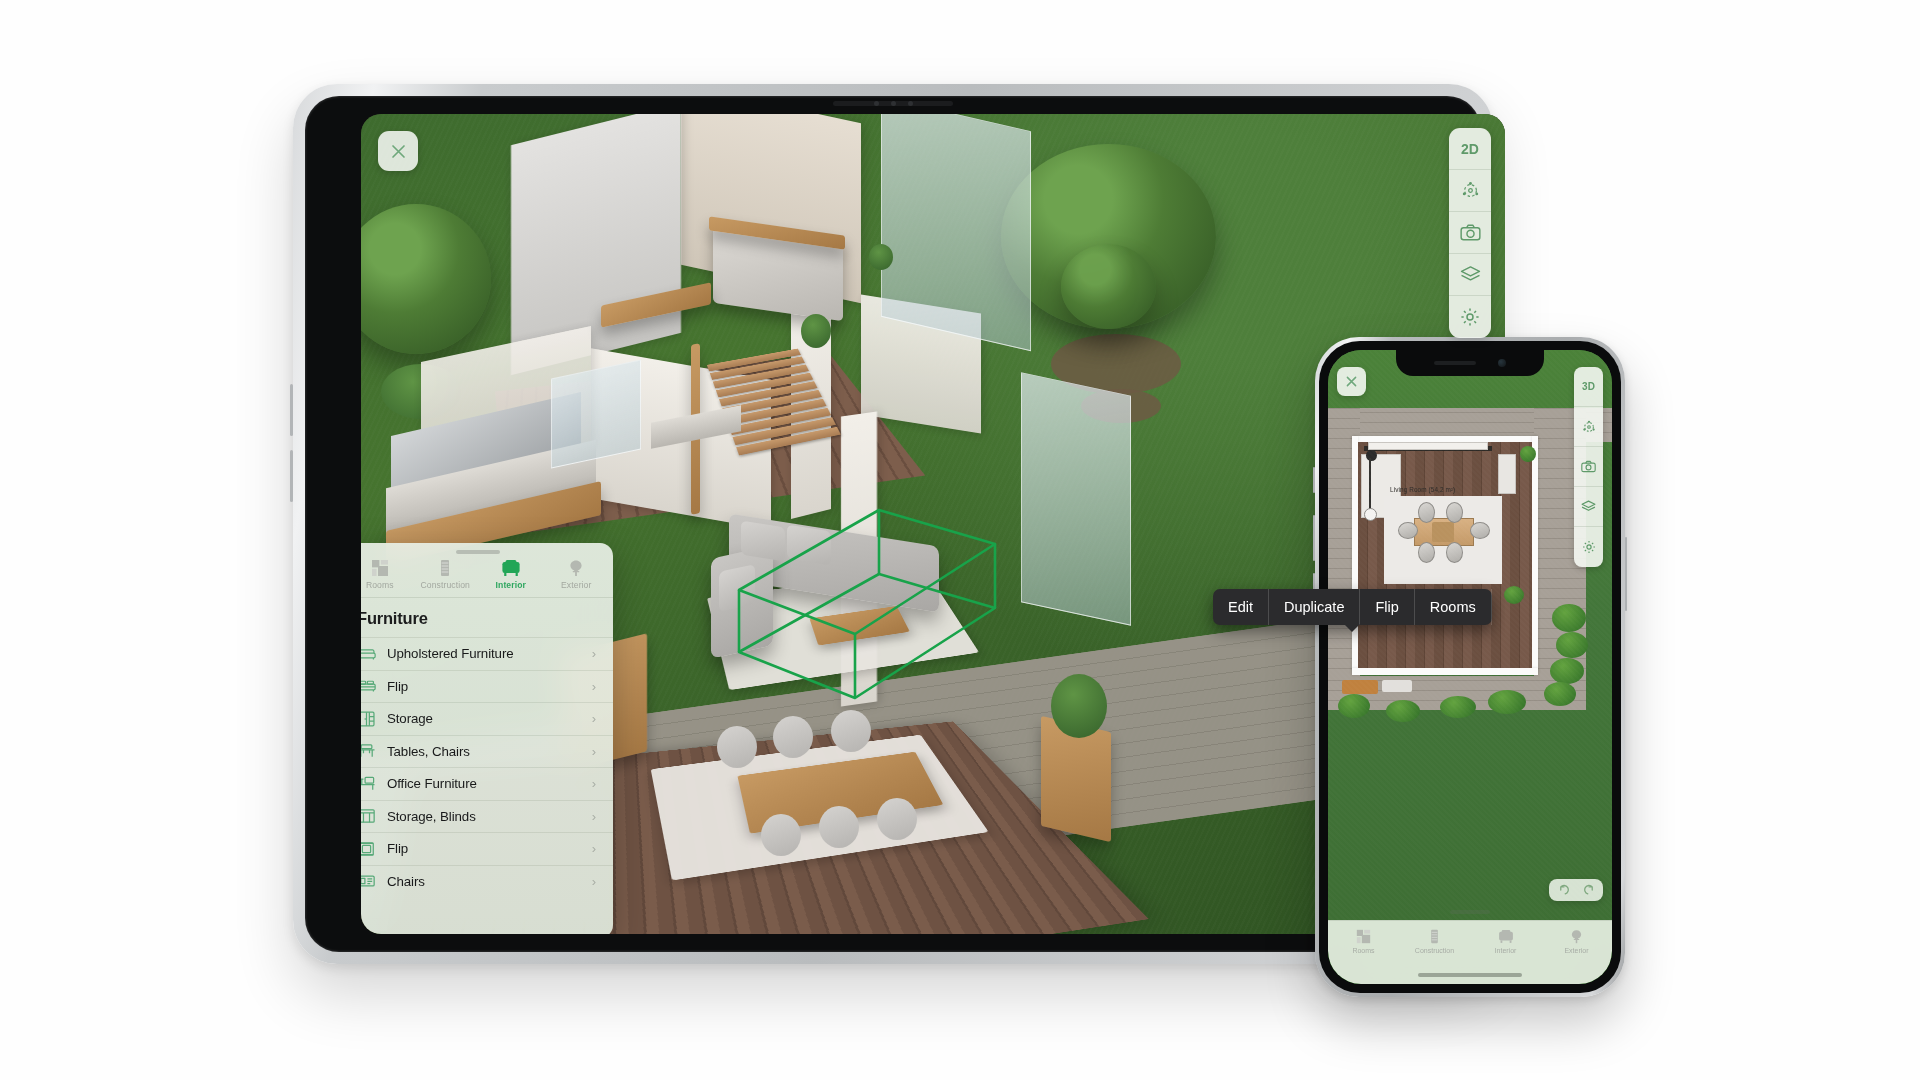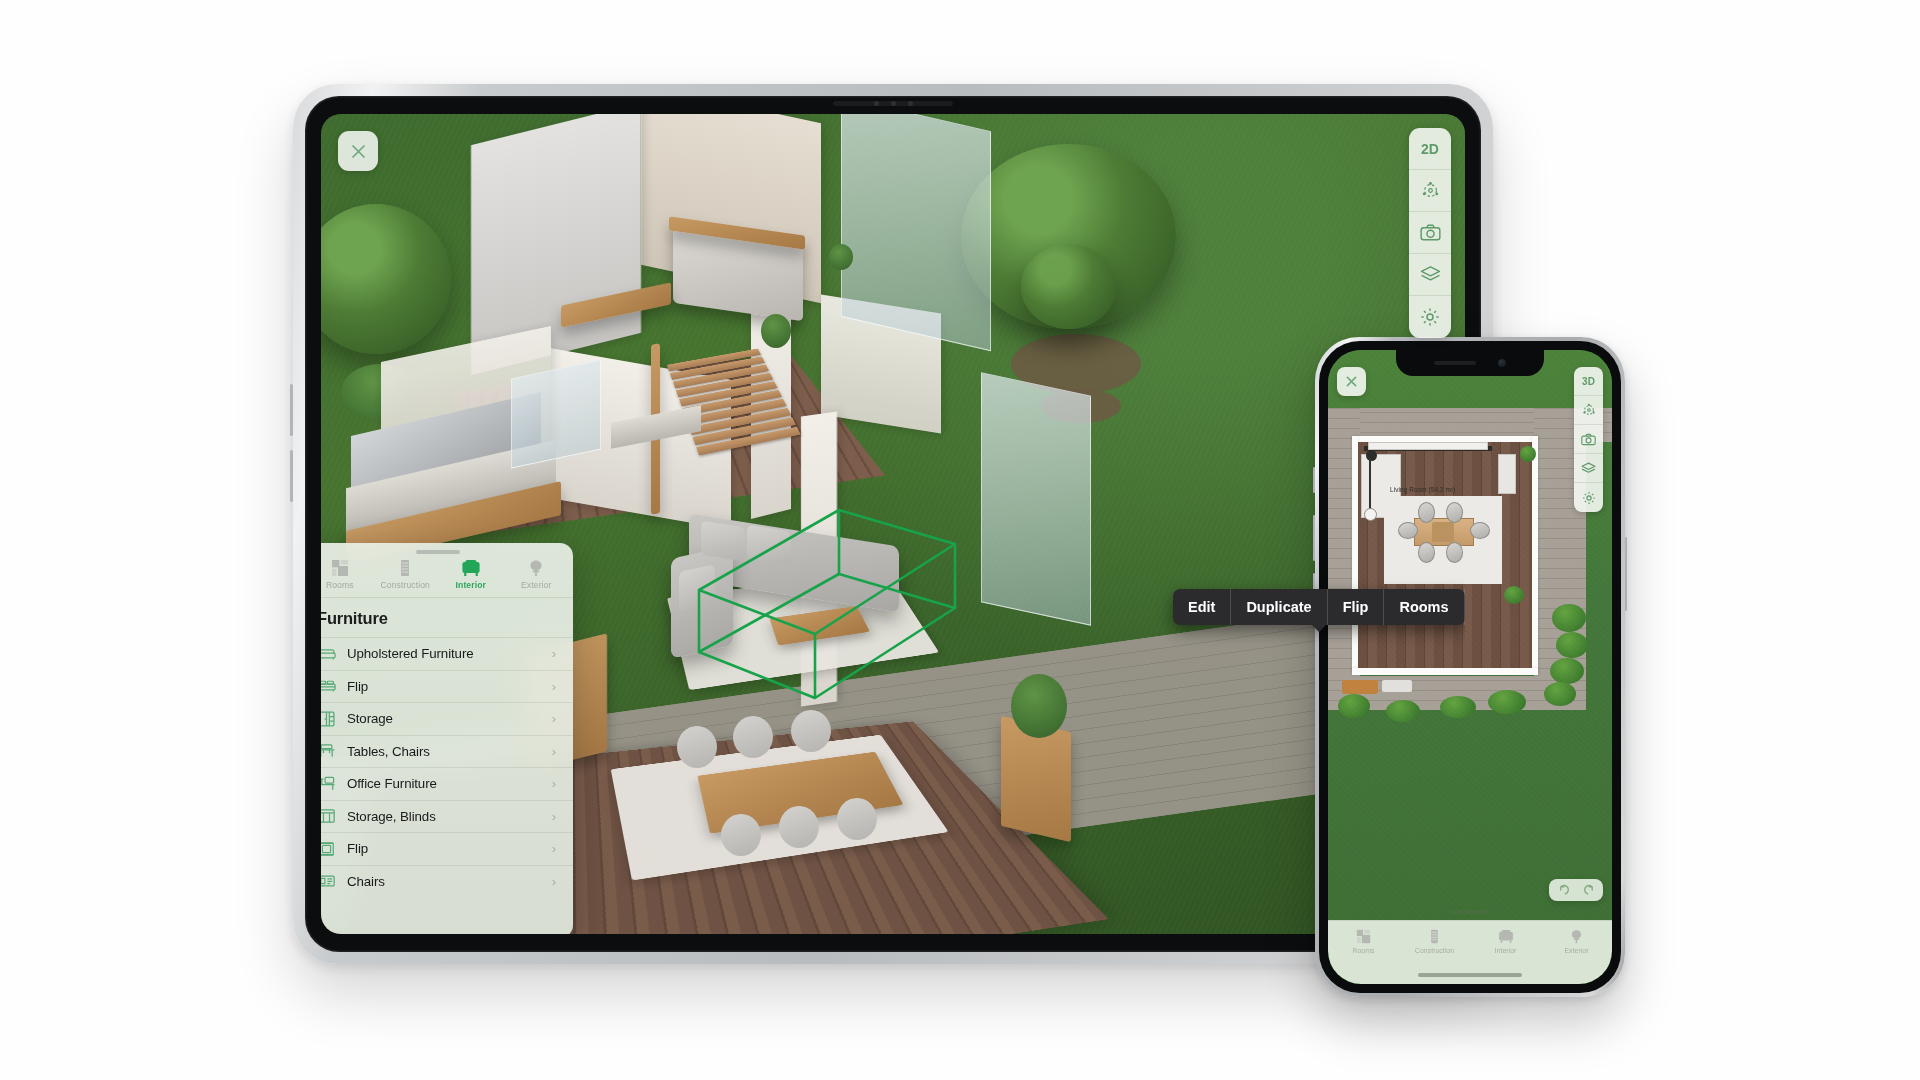--- a/index.html
+++ b/index.html
@@ -18,20 +18,21 @@
   }
   .tablet-inner {
     position:relative; width:100%; height:100%; border-radius:34px;
     background:#0c0d0e;
     padding:18px 16px;
     box-shadow:inset 0 0 3px rgba(255,255,255,0.25);
   }
   .tablet-screen {
     position:relative; width:100%; height:100%; border-radius:20px; overflow:hidden;
     background:#2a2f22;
+    margin-left:40px;
   }
   .tab-sensor { position:absolute; top:-12px; left:-92px; width:120px; height:5px;
     border-radius:3px; background:#1b1c1e; display:flex; gap:12px; align-items:center;
     justify-content:center; }
   .tab-sensor i { width:5px; height:5px; border-radius:50%; background:#2e3033; display:block; }
   .tab-sidebtn { position:absolute; background:#b2b5b7; border-radius:2px; }
 
   
   .phone {
     position:absolute; left:1315px; top:337px; width:310px; height:660px;
@@ -117,21 +118,21 @@
 
   
   .selbox { position:absolute; pointer-events:none; }
   .selbox svg { overflow:visible; }
 
   
   .ctxmenu {
     position:absolute; left:852px; top:475px; height:36px;
     background:#2b2b2d; border-radius:7px; display:flex; align-items:stretch;
     box-shadow:0 6px 16px rgba(0,0,0,.45); z-index:30;
-    font-size:14.5px; color:#ffffff;font-weight:bold;
+    font-size:14.5px; color:#ffffff;
   }
   .ctxmenu .mi { display:flex; align-items:center; padding:0 15px; cursor:default;
     border-right:1px solid rgba(255,255,255,.16); white-space:nowrap; }
   .ctxmenu .mi:last-child { border-right:none; }
   .ctxmenu .arrow { position:absolute; bottom:-7px; left:50%; transform:translateX(-50%);
     width:0;height:0;border-left:8px solid transparent;border-right:8px solid transparent;
     border-top:8px solid #2b2b2d; }
 
   
   .closebtn { position:absolute; left:17px; top:17px; width:40px; height:40px;
@@ -189,21 +190,21 @@
     letter-spacing:.1px; }
   .p-bush { position:absolute; border-radius:50%;
     background:radial-gradient(circle at 38% 30%,#63a33f,#2f6d27); }
   .p-table { position:absolute; background:linear-gradient(180deg,#d8b183,#c49a68);
     border:.6px solid #9d7a4f; }
   .p-chair { position:absolute; border-radius:50%;
     background:linear-gradient(160deg,#d9d7d3,#aeaca8); border:.6px solid #8e8c88; }
   .p-rtool { position:absolute; right:9px; top:17px; width:29px; border-radius:8px;
     overflow:hidden; background:rgba(244,247,242,.90); z-index:25;
     box-shadow:0 2px 6px rgba(0,0,0,.2); }
-  .p-rtool .ti { height:29px; display:flex; align-items:center; justify-content:center;
+  .p-rtool .ti { height:40px; display:flex; align-items:center; justify-content:center;
     border-bottom:1px solid rgba(120,140,115,.22); color:#5f9a6a;
     font-size:10px; font-weight:700; }
   .p-rtool .ti:last-child { border-bottom:none; }
   .p-close { position:absolute; left:9px; top:17px; width:29px; height:29px;
     border-radius:8px; background:rgba(244,247,242,.90); z-index:25;
     display:flex; align-items:center; justify-content:center;
     box-shadow:0 2px 6px rgba(0,0,0,.18); }
   .p-undo { position:absolute; right:9px; bottom:83px; z-index:25;
     display:flex; background:rgba(236,242,232,.88); border-radius:8px; overflow:hidden;
     box-shadow:0 2px 6px rgba(0,0,0,.16); }

